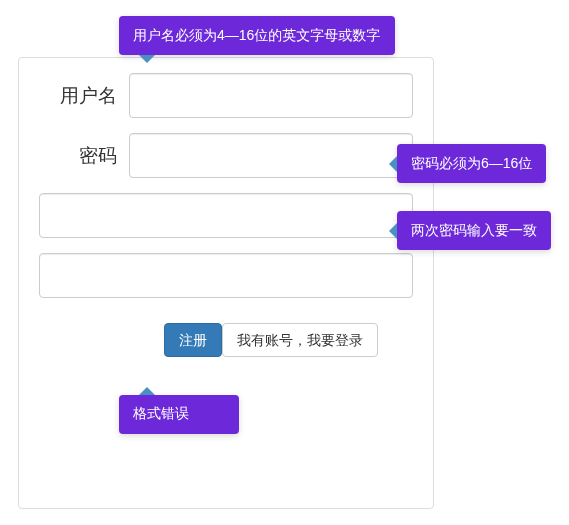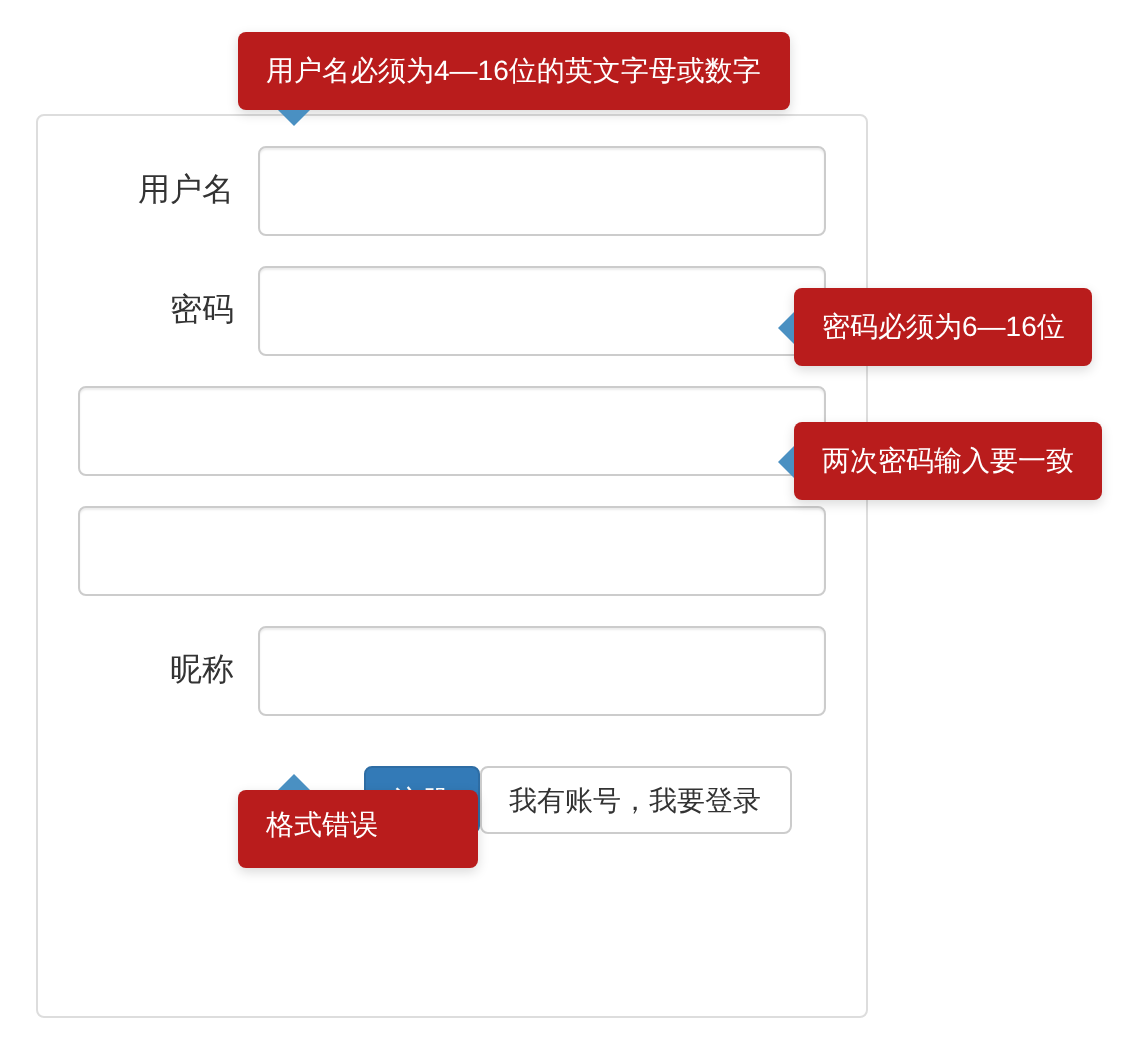--- a/index.html
+++ b/index.html
@@ -29,39 +29,38 @@
     }
     .form-group {
       margin-bottom: 15px;
       display: flex;
       align-items: center;
     }
     .form-label {
       width: 90px;
       text-align: right;
       padding-right: 12px;
-      font-size: 16px;
+      font-size: 19px;
       color: #333;
     }
     .form-input {
       flex: 1;
       height: 45px;
       border: 1px solid #ccc;
       border-radius: 4px;
       padding: 6px 12px;
       font-size: 14px;
       background: #fff;
       box-shadow: inset 0 1px 1px rgba(0,0,0,.075);
     }
     .button-row {
       margin-top: 25px;
       padding-left: 125px;
       display: flex;
       gap: 0;
-      justify-content: center;
     }
     .btn {
       display: inline-block;
       padding: 6px 14px;
       font-size: 14px;
       line-height: 1.42857143;
       text-align: center;
       border-radius: 4px;
       cursor: pointer;
       border: 1px solid transparent;
@@ -71,21 +70,21 @@
       background-color: #337ab7;
       border-color: #2e6da4;
     }
     .btn-default {
       color: #333;
       background-color: #fff;
       border-color: #ccc;
     }
     .popover {
       position: absolute;
-      background: #b91c1c;
+      background: #6d28d9;
       color: #fff;
       padding: 9px 14px;
       border-radius: 4px;
       font-size: 14px;
       line-height: 1.5;
       box-shadow: 0 2px 6px rgba(0,0,0,0.15);
       max-width: 276px;
     }
     .popover-arrow {
       position: absolute;
@@ -130,24 +129,20 @@
   <div class="form-group">
     <label class="form-label">密码</label>
     <input type="password" class="form-input" value="" style="">
   </div>
   <div class="form-group">
     <input type="password" class="form-input" value="" style="">
   </div>
   <div class="form-group">
     <input type="text" class="form-input" value="" style="">
   </div>
-  <div class="form-group">
-    <label class="form-label">昵称</label>
-    <input type="text" class="form-input" value="" style="">
-  </div>
   <div class="button-row">
     <button class="btn btn-primary">注册</button>
     <button class="btn btn-default">我有账号，我要登录</button>
   </div>
 </div>
 
 <div class="popover pop-username">
   <span>用户名必须为4—16位的英文字母或数字</span>
   <div class="popover-arrow arrow-bottom"></div>
 </div>

